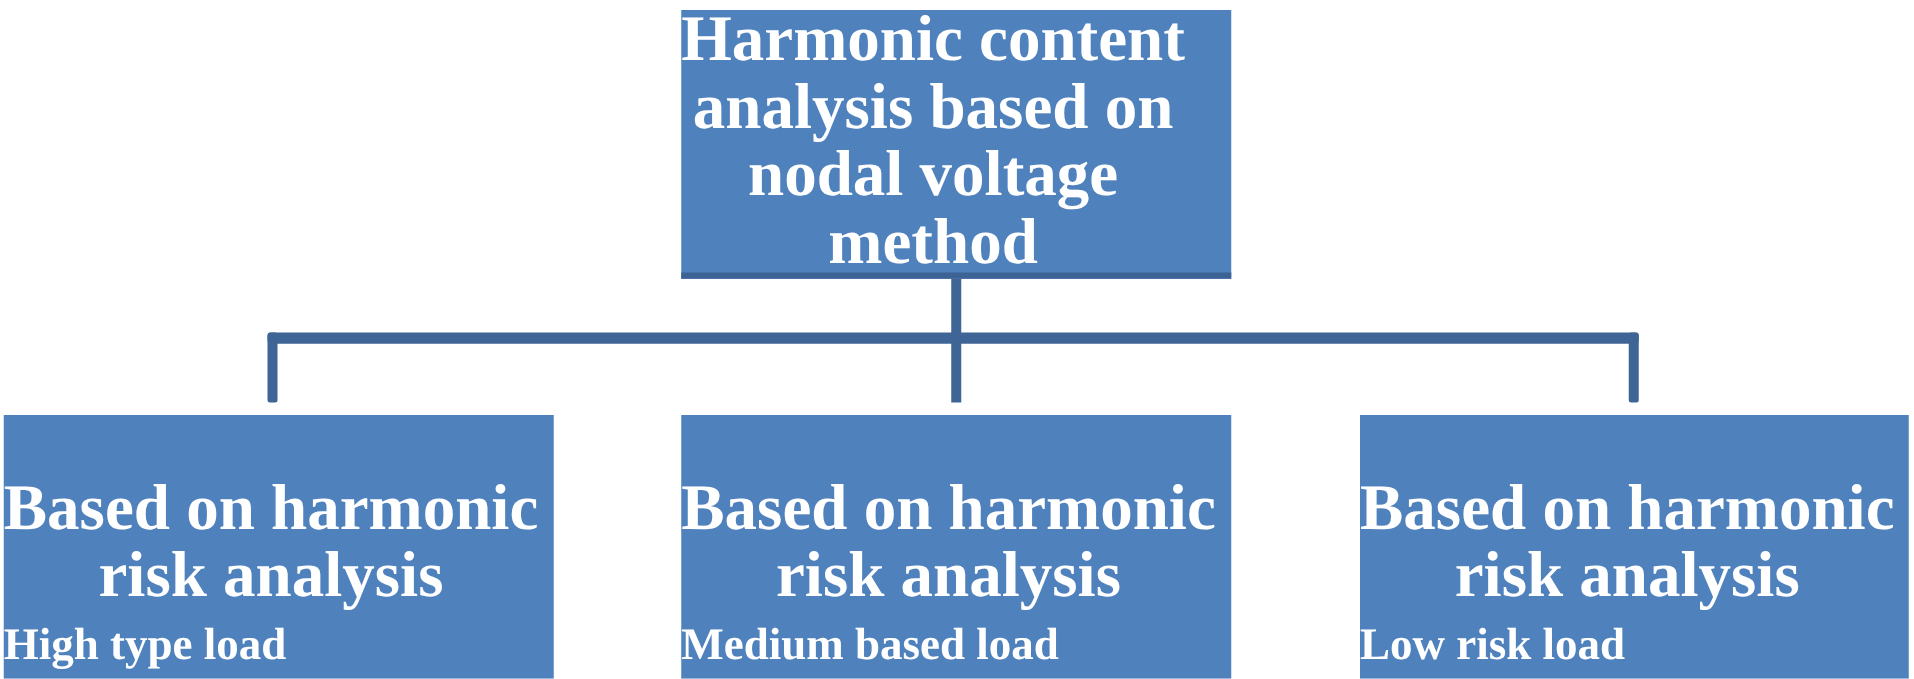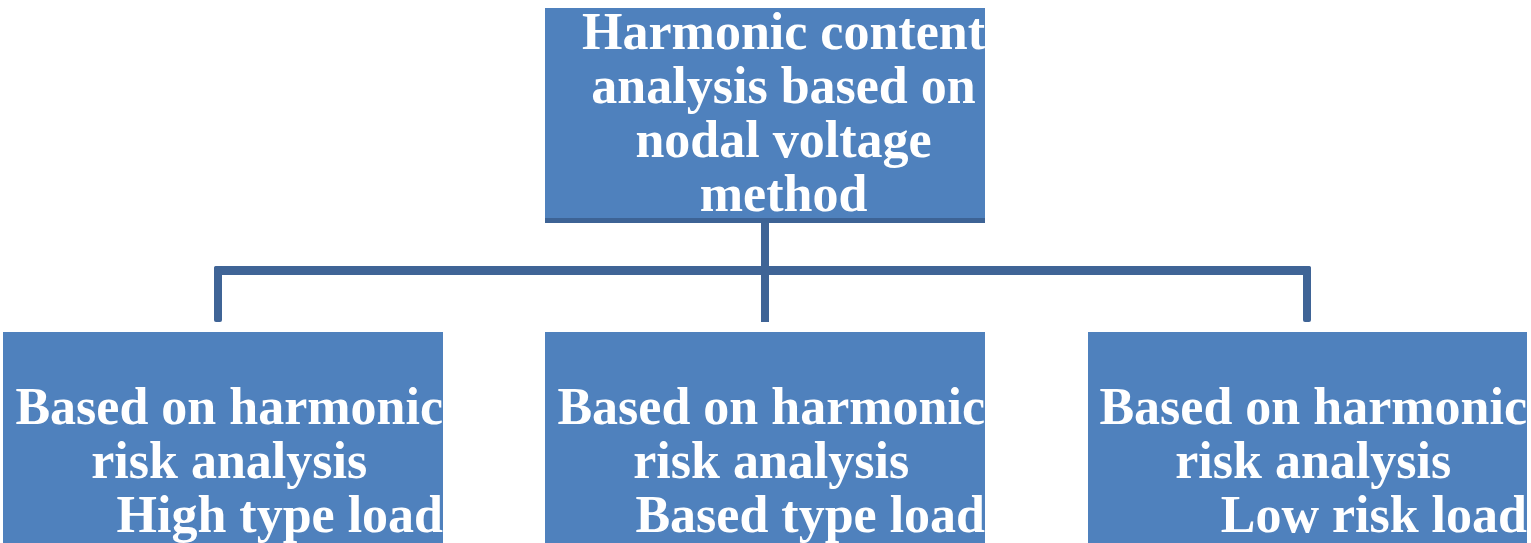--- a/index.html
+++ b/index.html
@@ -19,33 +19,33 @@
     overflow: hidden;
     font-family: "Liberation Serif", "DejaVu Serif", serif;
   }
   .node {
     position: absolute;
     background: var(--box-fill);
     border-bottom: 5px solid var(--box-edge);
     color: var(--text);
     display: flex;
     flex-direction: column;
-    align-items: flex-end;
+    align-items: flex-start;
     justify-content: center;
     text-align: center;
     font-weight: bold;
   }
   .node .label {
     white-space: pre-line;
     font-size: 52px;
     line-height: 54px;
   }
   .node .sublabel {
     white-space: pre-line;
-    font-size: 52px;
+    font-size: 36px;
     line-height: 54px;
     margin-top: 0;
   }
   .root-node   { left: 545px;  top: 8px;   width: 440px; height: 215px; }
   .child-node  { top: 332px;   height: 263px; }
   .child-left  { left: 3px;    width: 440px; }
   .child-mid   { left: 545px;  width: 440px; }
   .child-right { left: 1088px; width: 439px; }
   .line {
     position: absolute;
@@ -75,21 +75,21 @@
 
   <div class="node child-node child-left">
     <div class="label">Based on harmonic
 risk analysis</div>
     <div class="sublabel">High type load</div>
   </div>
 
   <div class="node child-node child-mid">
     <div class="label">Based on harmonic
 risk analysis</div>
-    <div class="sublabel">Based type load</div>
+    <div class="sublabel">Medium based load</div>
   </div>
 
   <div class="node child-node child-right">
     <div class="label">Based on harmonic
 risk analysis</div>
     <div class="sublabel">Low risk load</div>
   </div>
 
 </div>
 

